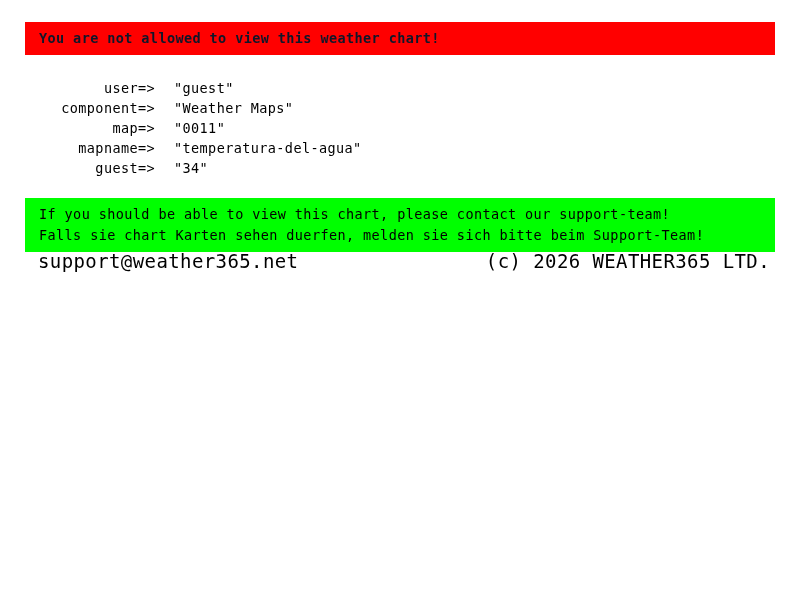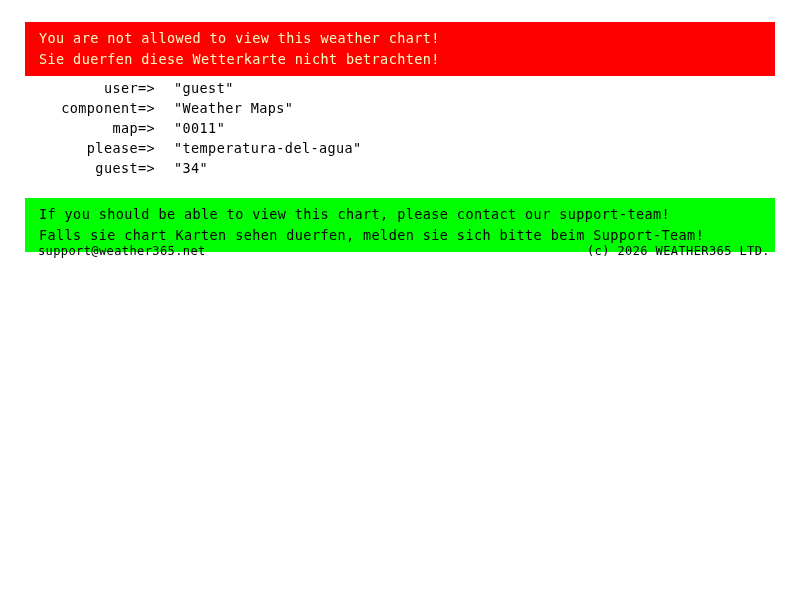--- a/index.html
+++ b/index.html
@@ -26,21 +26,22 @@
     width: 750px;
     box-sizing: border-box;
     padding: 6px 14px;
     line-height: 21px;
     font-size: 13.5px;
     letter-spacing: 0.4px;
   }
   .banner-error {
     top: 22px;
     background: #ff0000;
-    color: #fef9c3;
+    color: #0f172a;
+    font-weight: bold;
   }
   .banner-note {
     top: 198px;
     background: #00ff00;
     color: #000000;
   }
   .banner-line {
     white-space: pre;
   }
   .params {
@@ -65,61 +66,60 @@
   .param-arrow {
     width: 36px;
     flex: 0 0 36px;
   }
   .param-val {
     flex: 1 1 auto;
   }
   .footer {
     position: absolute;
     left: 38px;
-    top: 244px;
+    top: 250px;
     width: 732px;
     display: flex;
     justify-content: space-between;
-    font-size: 12px;
+    font-size: 19px;
     letter-spacing: 0.4px;
     white-space: pre;
     gap: 17px;
   }
   .footer-right {
     text-align: right;
   }
 </style>
 </head>
 <body>
 
 <div class="page">
 
   <div class="banner banner-error">
     <div class="banner-line">You are not allowed to view this weather chart!</div>
-    <div class="banner-line">Sie duerfen diese Wetterkarte nicht betrachten!</div>
   </div>
 
   <div class="params">
     <div class="param-row">
       <span class="param-key">user</span>
       <span class="param-arrow">=&gt;</span>
       <span class="param-val">"guest"</span>
     </div>
     <div class="param-row">
       <span class="param-key">component</span>
       <span class="param-arrow">=&gt;</span>
       <span class="param-val">"Weather Maps"</span>
     </div>
     <div class="param-row">
       <span class="param-key">map</span>
       <span class="param-arrow">=&gt;</span>
       <span class="param-val">"0011"</span>
     </div>
     <div class="param-row">
-      <span class="param-key">please</span>
+      <span class="param-key">mapname</span>
       <span class="param-arrow">=&gt;</span>
       <span class="param-val">"temperatura-del-agua"</span>
     </div>
     <div class="param-row">
       <span class="param-key">guest</span>
       <span class="param-arrow">=&gt;</span>
       <span class="param-val">"34"</span>
     </div>
   </div>
 

